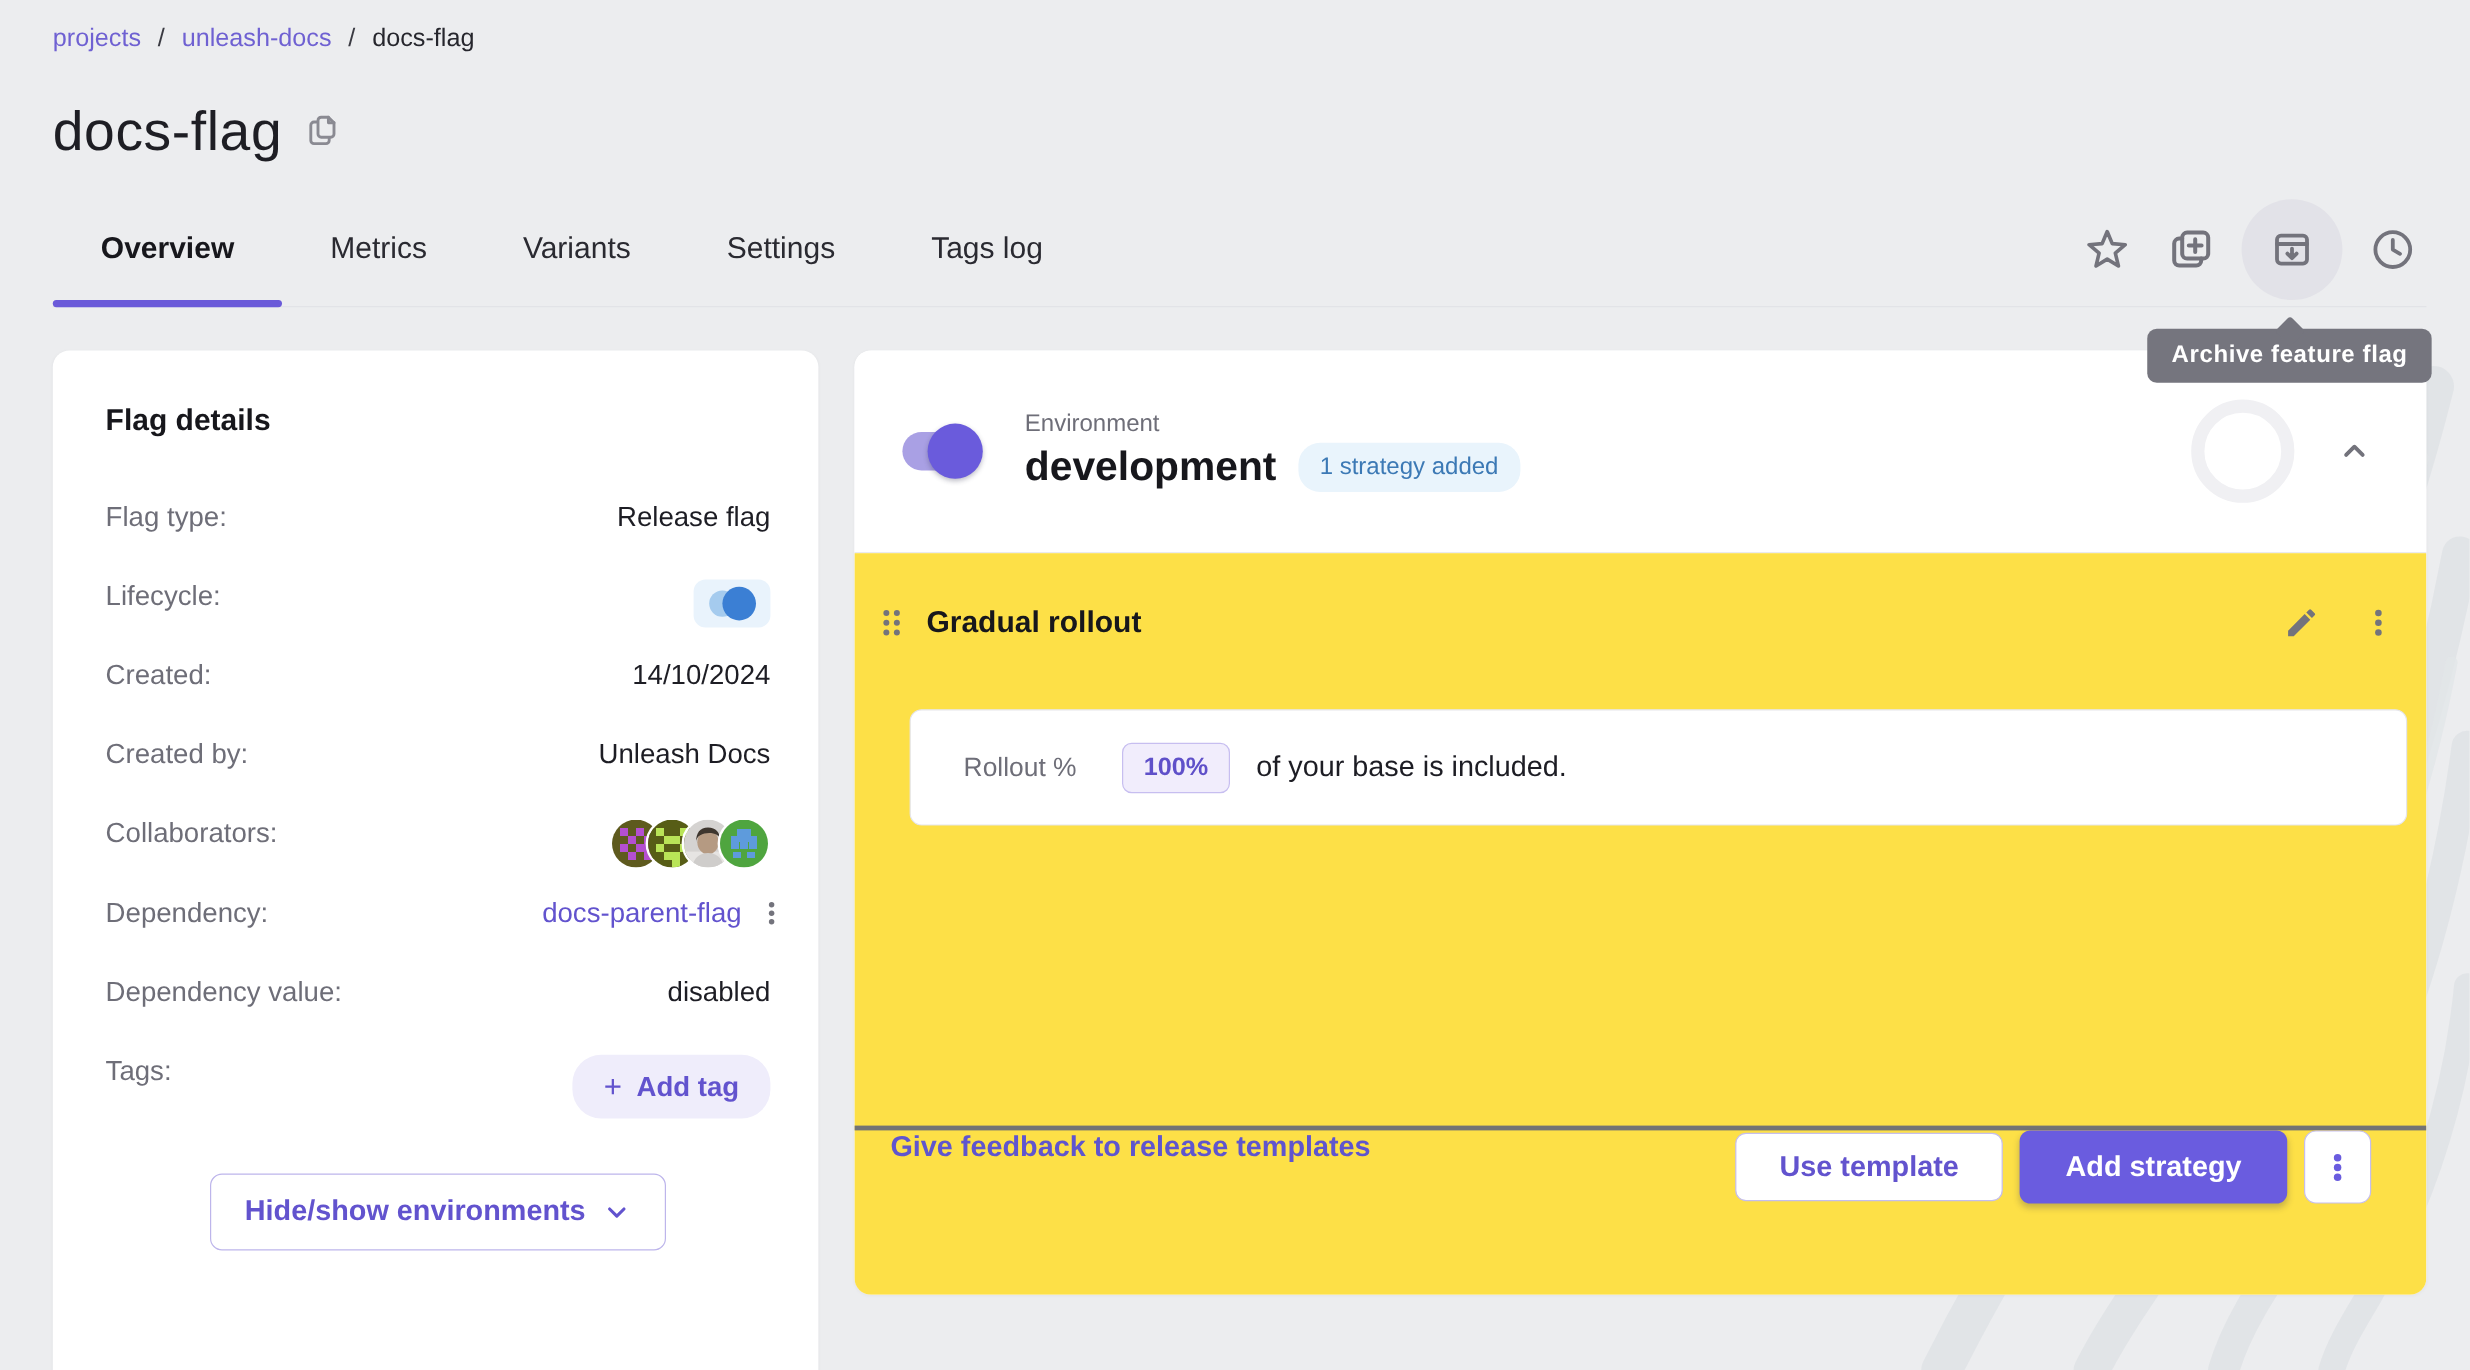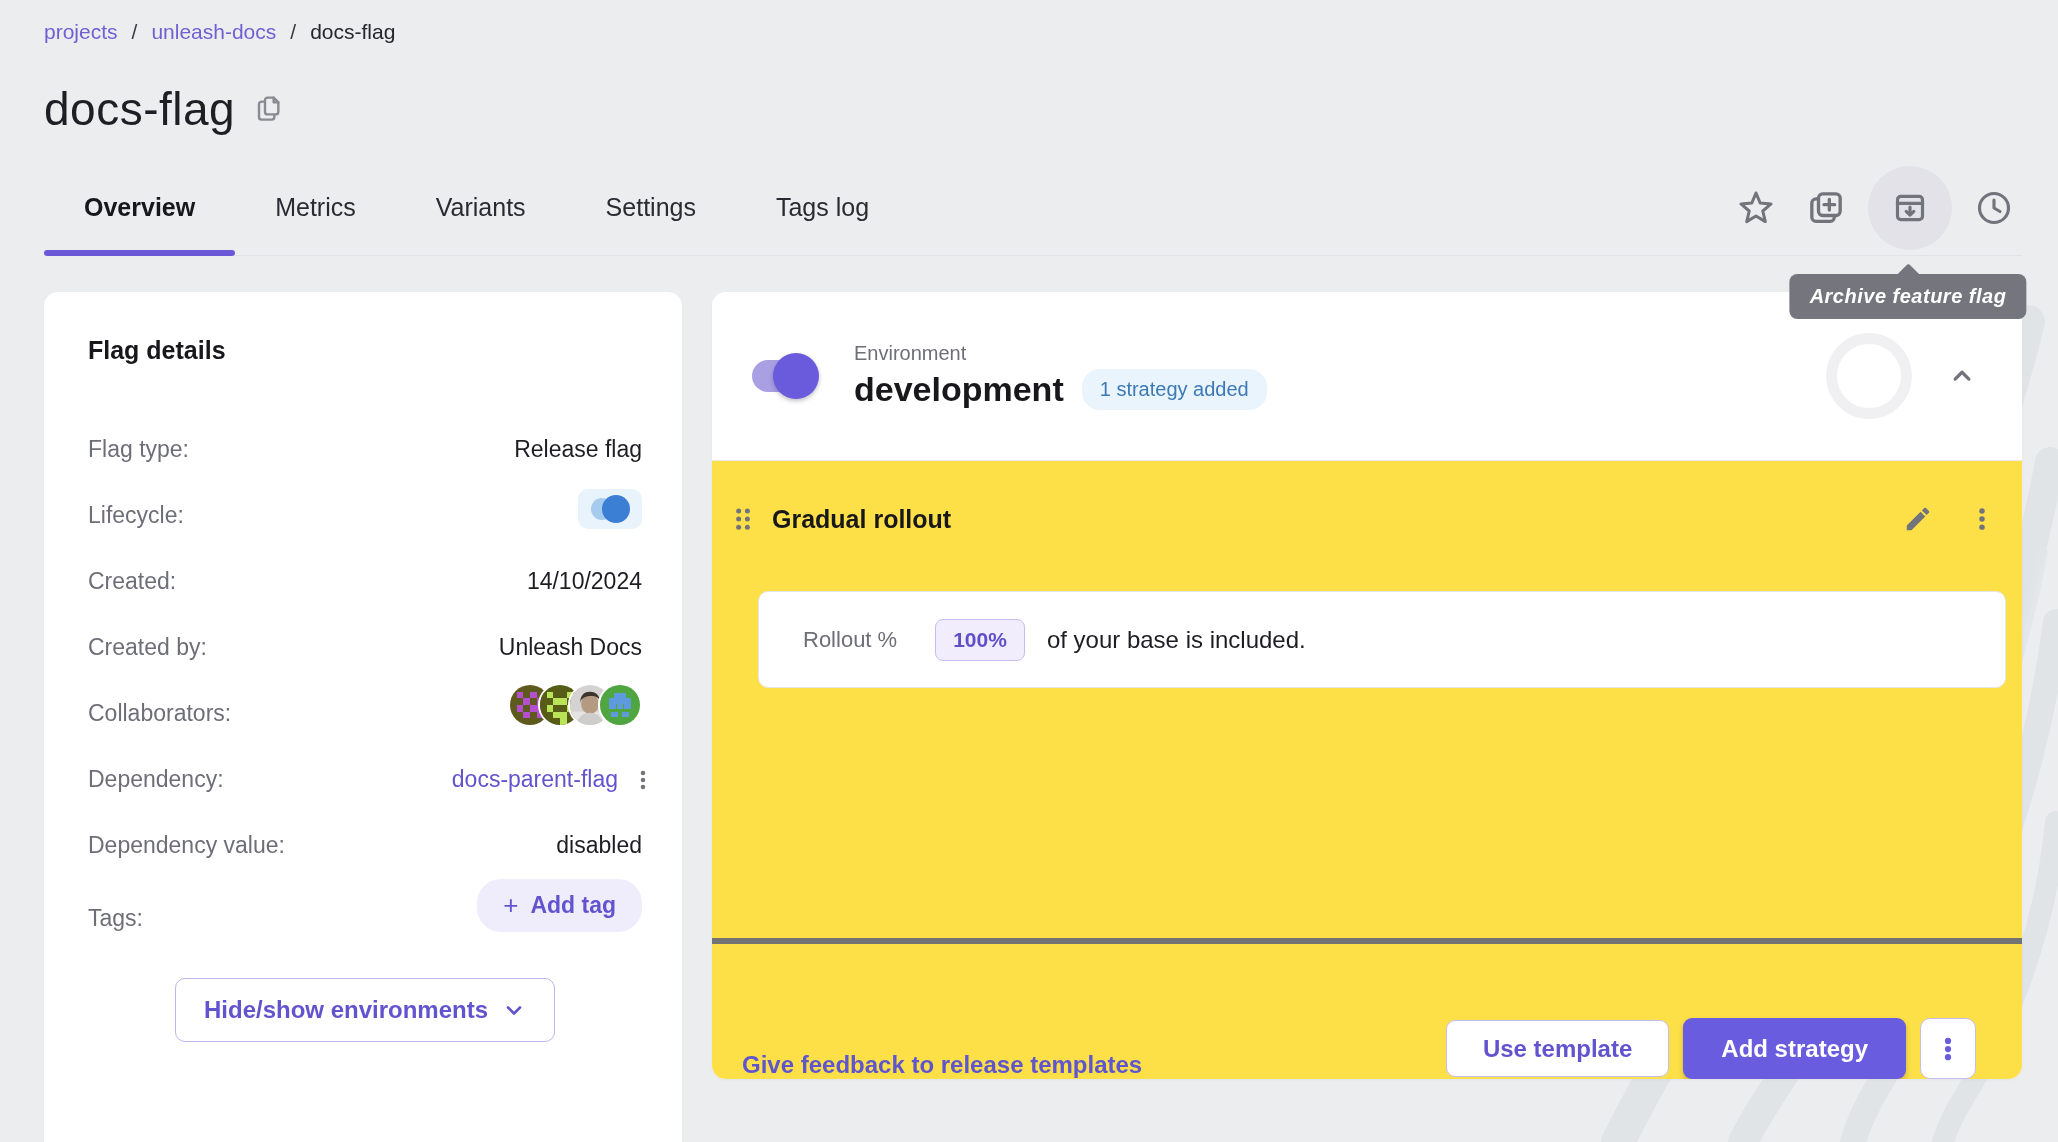--- a/index.html
+++ b/index.html
@@ -27,32 +27,32 @@
   .tabs-row { margin-top:24px; height:96px; display:flex; align-items:center; position:relative; border-bottom:1px solid #E2E3E7; }
   .tabs { display:flex; height:100%; }
   .tab { position:relative; display:flex; align-items:center; padding:0 40px; font-size:25px; color:#2A2A31; cursor:pointer; font-weight:500; }
   .tab.active { font-weight:700; color:#17171C; }
   .tab.active::after { content:""; position:absolute; left:0; right:0; bottom:-1px; height:6px; border-radius:4px; background:#6A5AD9; }
   .icon-actions { margin-left:auto; display:flex; align-items:center; gap:14px; position:relative; }
   .action-btn { width:56px; height:56px; border-radius:50%; color:#73737C; }
   .action-btn.circled { width:84px; height:84px; background:#E2E2E8; }
   .tooltip { position:absolute; top:calc(100% + 24px); right:114px; transform:translateX(50%);
     background:#75757E; color:#FFFFFF; font-size:20px; font-weight:700; letter-spacing:0.5px;
-    padding:11px 20px; border-radius:8px; white-space:nowrap; z-index:5;font-style:italic; }
+    padding:11px 20px; border-radius:8px; white-space:nowrap; z-index:5; }
   .tooltip::before { content:""; position:absolute; top:-7px; left:50%; margin-left:-9px;
     width:18px; height:18px; background:#75757E; transform:rotate(45deg); border-radius:3px; }
 
   
   .content { display:flex; gap:30px; margin-top:36px; align-items:flex-start; }
   .card { background:#fff; border-radius:14px; box-shadow:0 1px 3px rgba(32,32,40,0.04); }
 
   
   .details-card { width:638px; height:996px; padding:44px 40px 44px 44px; flex:none; }
   .details-heading { font-size:25px; font-weight:700; color:#17171C; margin-bottom:52px; }
-  .detail-row { display:flex; align-items:flex-end; justify-content:space-between; min-height:46px; margin-bottom:20px; }
+  .detail-row { display:flex; align-items:flex-start; justify-content:space-between; min-height:46px; margin-bottom:20px; }
   .detail-label { color:#6E6E78; font-size:23px; }
   .detail-value { color:#1D1D24; font-size:23px; text-align:right; }
   .link-purple { color:#6253CE; text-decoration:none; cursor:pointer; font-size:23px; }
   .dep-wrap { display:flex; align-items:center; gap:12px; margin-right:-14px; }
   .lifecycle-pill { position:relative; width:64px; height:40px; border-radius:10px; background:#E9F3FC; }
   .lifecycle-pill .c-light { position:absolute; left:13px; top:9px; width:22px; height:22px; border-radius:50%; background:#A5CBEE; }
   .lifecycle-pill .c-dark { position:absolute; left:24px; top:6px; width:28px; height:28px; border-radius:50%; background:#3B7FD4; }
   .avatars { display:flex; }
   .avatar { width:44px; height:44px; border-radius:50%; border:2px solid #fff; overflow:hidden; flex:none; }
   .avatar + .avatar { margin-left:-14px; }
@@ -82,22 +82,22 @@
   .drag-handle { color:#73737C; cursor:grab; display:flex; }
   .strategy-title { margin-left:14px; font-size:25px; font-weight:700; color:#17171C; }
   .strategy-actions { margin-left:auto; display:flex; align-items:center; gap:20px; }
   .small-action { width:44px; height:44px; color:#73737C; }
   .rollout-box { margin:50px 16px 0 46px; background:#fff; border:1px solid #E5E5EA; border-radius:10px;
     height:97px; display:flex; align-items:center; padding:0 44px; }
   .rollout-label { color:#6E6E78; font-size:22px; margin-right:38px; }
   .rollout-value { background:#F1EDFC; border:1px solid #C7BEF0; border-radius:8px; padding:8px 17px;
     color:#5F50C9; font-size:21px; font-weight:700; margin-right:22px; }
   .rollout-suffix { font-size:24px; color:#1D1D24; }
-  .env-footer { margin-top:auto; border-top:6px solid #737373; height:141px; flex:none;
-    display:flex; align-items:flex-end; padding:0 46px 0 30px; }
+  .env-footer { margin-top:auto; border-top:4px solid #737373; height:141px; flex:none;
+    display:flex; align-items:flex-start; padding:0 46px 0 30px; }
   .feedback-link { color:#5F55CE; font-size:24px; font-weight:700; text-decoration:none; cursor:pointer; }
   .footer-actions { margin-left:auto; display:flex; align-items:center; gap:14px; }
   .btn-outline-lg { background:#fff; border:1px solid #C5BEED; border-radius:9px; height:57px; padding:0 36px;
     color:#6253CE; font-size:24px; font-weight:700; cursor:pointer; font-family:inherit; }
   .btn-primary { background:#6A5CDF; border:none; border-radius:9px; height:61px; padding:0 38px;
     color:#fff; font-size:24px; font-weight:700; cursor:pointer; font-family:inherit;
     box-shadow:0 3px 5px rgba(40,40,70,0.25); }
   .btn-kebab { background:#fff; border:1px solid #C5BEED; border-radius:10px; width:56px; height:61px;
     color:#6A5CDF; cursor:pointer; display:flex; align-items:center; justify-content:center; }
   svg { display:block; }

